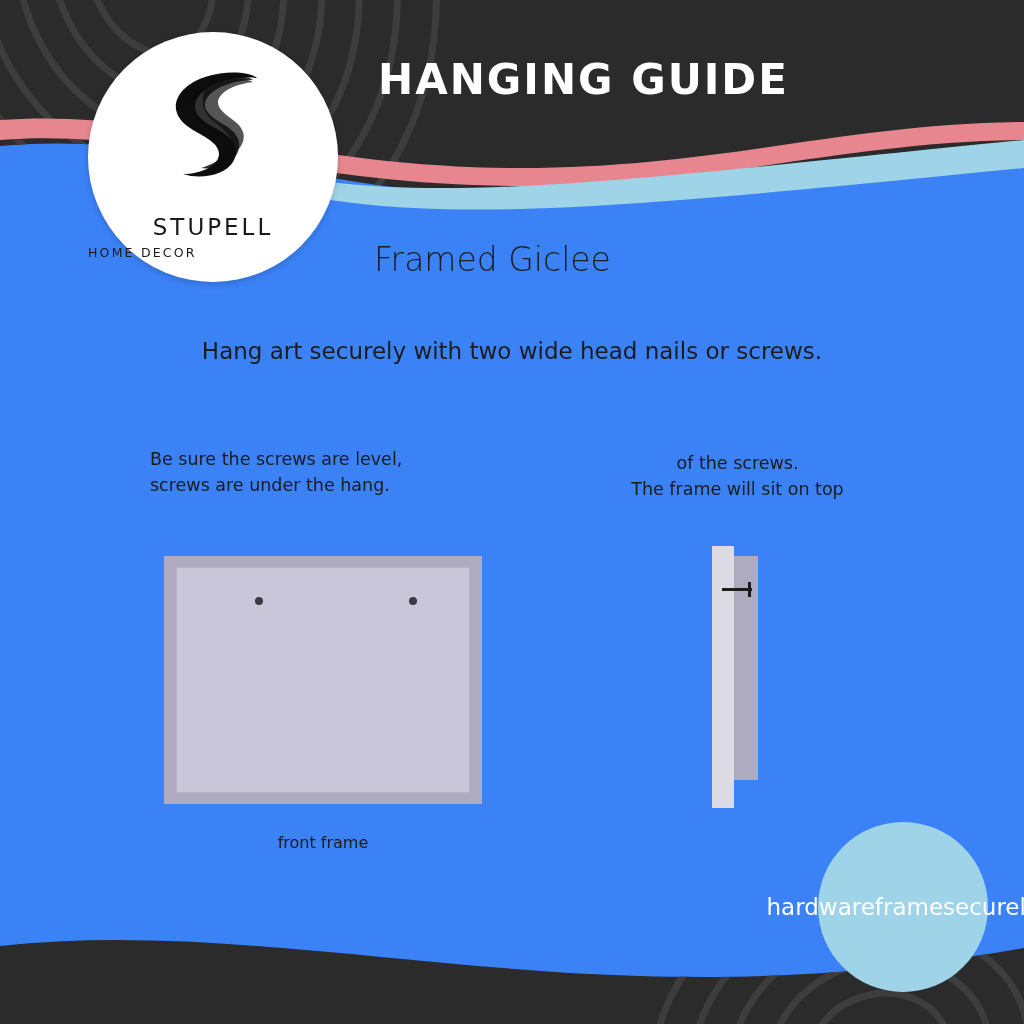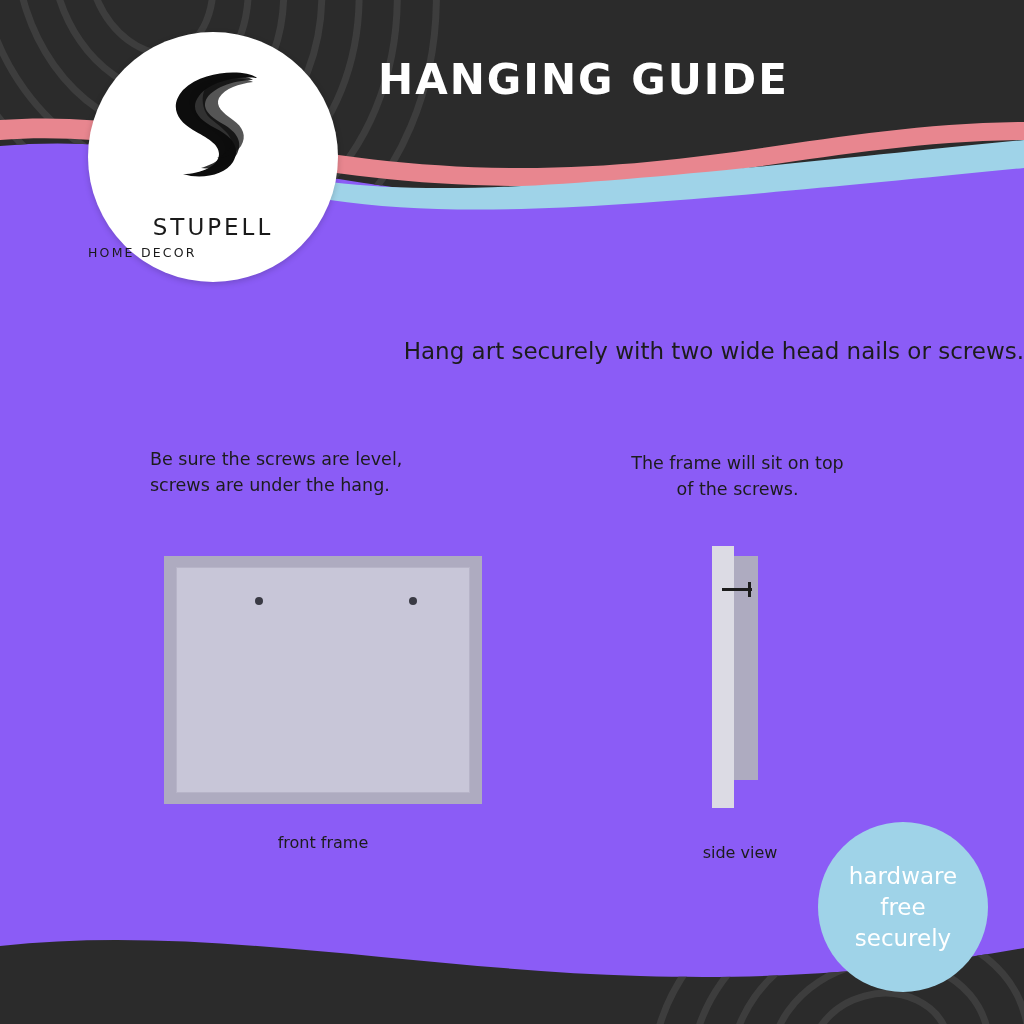--- a/index.html
+++ b/index.html
@@ -9,21 +9,21 @@
   }
   body {
     font-family: "Liberation Sans", sans-serif;
     -webkit-font-smoothing: antialiased;
   }
   #page {
     position: relative;
     width: 1024px;
     height: 1024px;
     overflow: hidden;
-    background: #8b5cf6;
+    background: #3b82f6;
   }
 
   
   .top-band {
     position: absolute;
     left: 0; top: 0;
     width: 1024px;
     height: 210px;
     overflow: hidden;
   }
@@ -96,21 +96,21 @@
     top: 240px;
     font-size: 33px;
     color: #1c1c1c;
     font-family: "DejaVu Sans", sans-serif;
     font-weight: 300;
   }
   .instruction-main {
     position: absolute;
     left: 0; right: 0;
     top: 338px;
-    text-align: right;
+    text-align: center;
     font-size: 23px;
     color: #1c1c1c;
     font-family: "DejaVu Sans", sans-serif;
   }
 
   
   .col-left-caption {
     position: absolute;
     left: 150px;
     top: 446px;
@@ -219,21 +219,21 @@
   
   .badge {
     position: absolute;
     left: 818px;
     top: 822px;
     width: 170px;
     height: 170px;
     border-radius: 50%;
     background: #9fd3e8;
     display: flex;
-    flex-direction: column;
+    flex-direction: row;
     align-items: center;
     justify-content: center;
     z-index: 6;
   }
   .badge span {
     display: block;
     text-align: center;
     color: #ffffff;
     font-size: 23px;
     line-height: 31px;
@@ -280,49 +280,49 @@
           <path d="M30,28 C52,6 96,8 104,16 C88,14 58,18 46,34 C36,47 46,58 62,66 C80,75 88,86 80,100 C72,113 48,118 30,112 C48,112 66,104 66,92 C66,82 54,76 40,68 C24,59 16,44 30,28 Z"></path>
           <path d="M44,24 C62,12 92,12 100,18 C84,18 62,24 54,36 C48,46 56,54 70,62 C84,70 90,80 84,92 C78,103 60,108 48,106 C62,102 74,94 72,84 C70,74 58,68 48,60 C36,51 32,34 44,24 Z" opacity="0.85"></path>
           <path d="M58,20 C74,14 94,16 100,20 C86,22 72,26 66,36 C62,44 70,51 80,58 C90,65 94,74 88,84 C83,92 72,96 64,96 C74,92 80,85 78,78 C76,70 66,64 58,57 C48,49 46,28 58,20 Z" opacity="0.7"></path>
         </g>
       </svg>
     </div>
     <div class="logo-name">STUPELL</div>
     <div class="logo-sub">HOME DECOR</div>
   </div>
 
+  <div class="product-type">Framed Giclee</div>
   <div class="instruction-main">Hang art securely with two wide head nails or screws.</div>
 
   <div class="col-left-caption">
     <div>Be sure the screws are level,</div>
     <div>screws are under the hang.</div>
   </div>
 
   <div class="frame-front">
     <div class="frame-front-inner">
       <div class="screw-dot left"></div>
       <div class="screw-dot right"></div>
     </div>
   </div>
   <div class="caption-front">front frame</div>
 
   <div class="col-right-caption">
+    <div>of the screws.</div>
     <div>The frame will sit on top</div>
-    <div>of the screws.</div>
   </div>
 
   <div class="side-wall"></div>
   <div class="side-frame"></div>
   <div class="side-screw"></div>
   <div class="side-screw-head"></div>
-  <div class="caption-side">side view</div>
 
   <div class="badge">
     <span>hardware</span>
-    <span>free</span>
+    <span>frame</span>
     <span>securely</span>
   </div>
 
   <div class="bottom-band">
     <svg width="1024" height="120" viewBox="0 0 1024 120" xmlns="http://www.w3.org/2000/svg">
       <defs>
         <clipPath id="botclip">
           <path d="M0,42 C200,20 420,66 640,72 C820,77 930,60 1024,44 L1024,120 L0,120 Z"></path>
         </clipPath>
       </defs>

